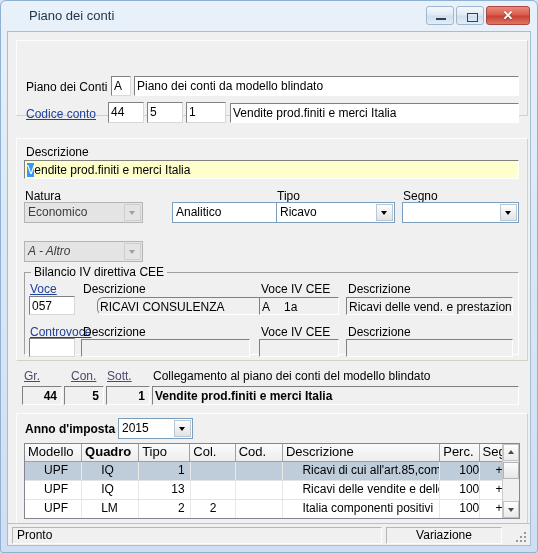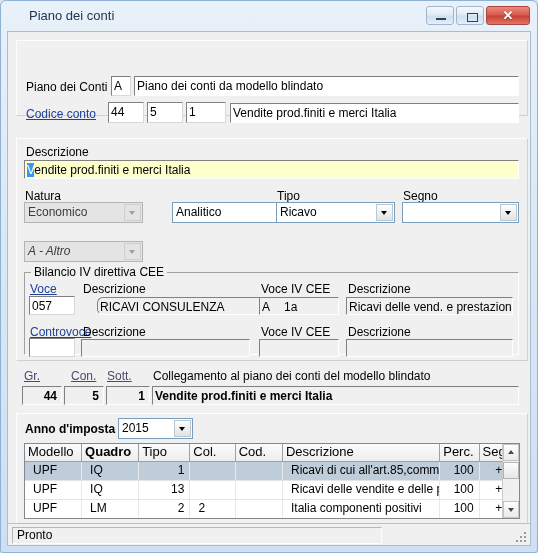--- a/index.html
+++ b/index.html
@@ -215,21 +215,21 @@
     display: flex;
     height: 19px;
     box-sizing: border-box;
     border-bottom: 1px solid #e4e4e4;
   }
   .grow.selected { background: #bfcddb; }
   .grow > div {
     box-sizing: border-box;
     font-size: 12px;
     line-height: 17px;
-    padding-left: 8px;
+    padding-left: 19px;
     border-right: 1px solid #e8e8e8;
     overflow: hidden;
     white-space: nowrap;
   }
   .grow > div.r { text-align: right; padding-right: 5px; }
   .grow > div.c { text-align: center; padding-left: 0; }
   
   #grid-sb {
     position: absolute;
     right: 0; top: 0;
@@ -447,20 +447,21 @@
         </div>
       <div id="grid-sb">
         <div class="sb-btn up"></div>
         <div id="sb-thumb"></div>
         <div class="sb-btn down"></div>
       </div>
     </div>
 
     <div id="statusbar">
       <div class="sbpane" style="left:4px; width:370px;">Pronto</div>
+      <div class="sbpane center" style="left:378px; width:116px;">Variazione</div>
       <div id="grip">
         <i style="left:10px;top:2px"></i>
           <i style="left:6px;top:6px"></i>
           <i style="left:10px;top:6px"></i>
         <i style="left:2px;top:10px"></i>
           <i style="left:6px;top:10px"></i>
           <i style="left:10px;top:10px"></i>
       </div>
     </div>
 

